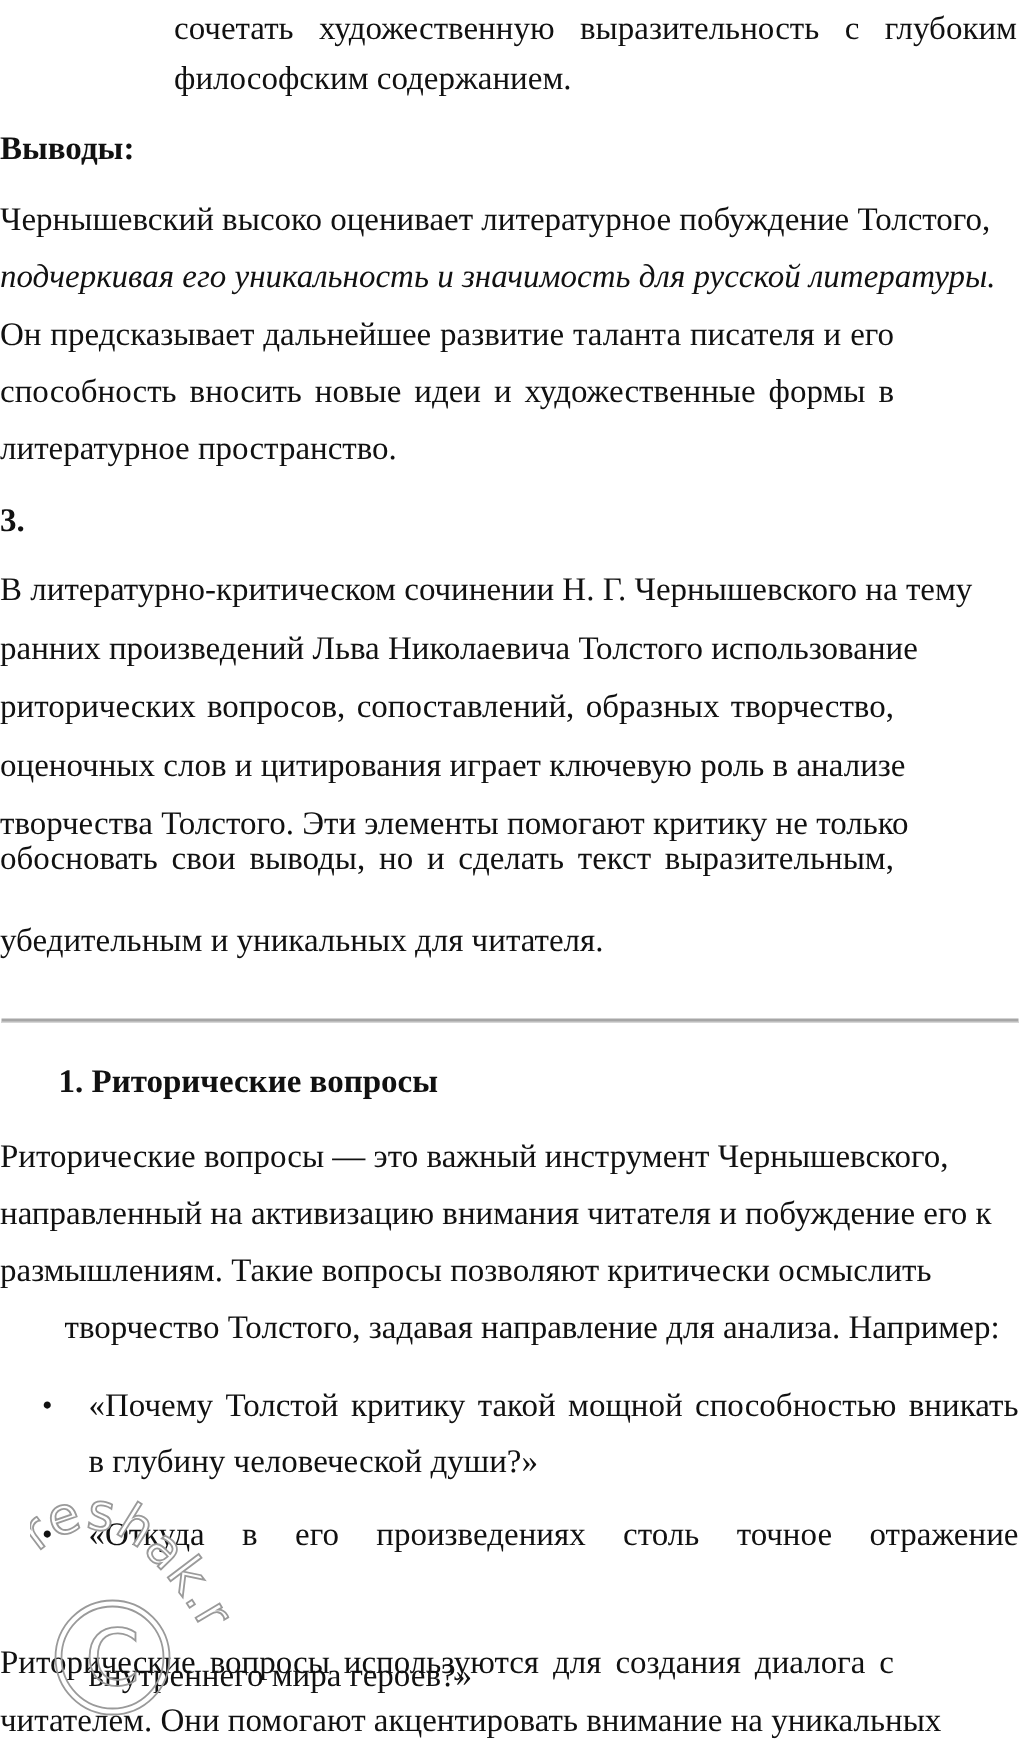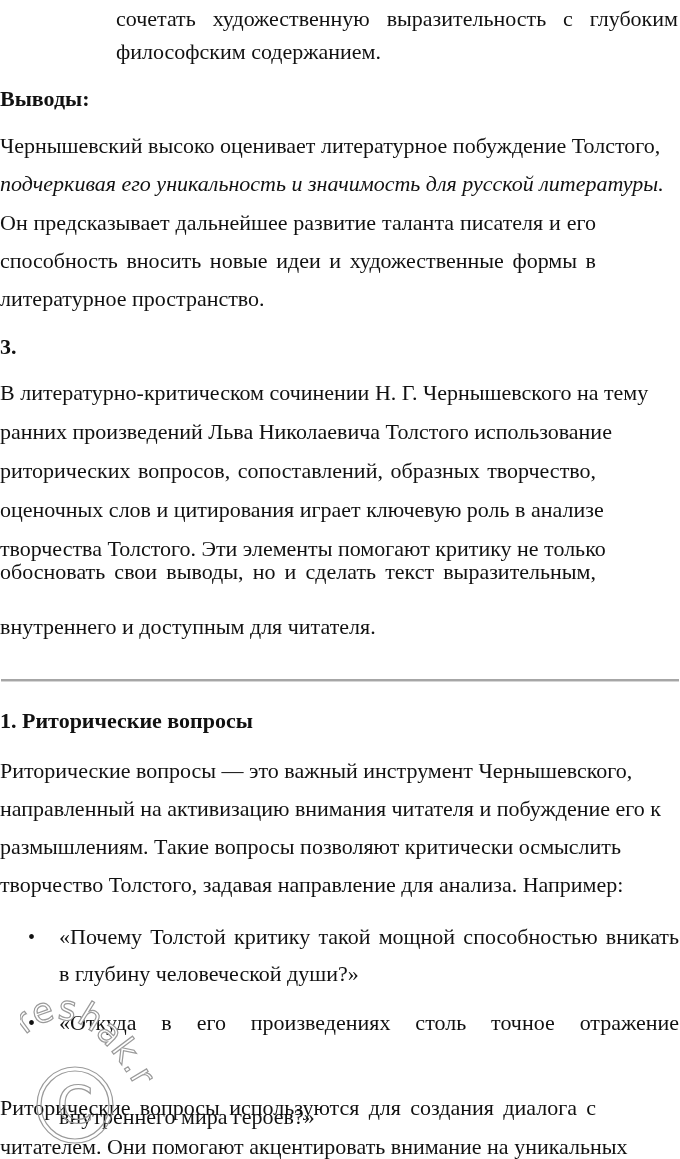--- a/index.html
+++ b/index.html
@@ -90,29 +90,29 @@
   <div class="line justify" style="top:246px;">способность вносить новые идеи и художественные формы в</div>
   <div class="line" style="top:284px;">литературное пространство.</div>
 
   <div class="line bold" style="top:332px;">3.</div>
   <div class="line justify" style="top:378px;">В литературно-критическом сочинении Н. Г. Чернышевского на тему</div>
   <div class="line justify" style="top:417px;">ранних произведений Льва Николаевича Толстого использование</div>
   <div class="line justify" style="top:456px;">риторических вопросов, сопоставлений, образных творчество,</div>
   <div class="line justify" style="top:495px;">оценочных слов и цитирования играет ключевую роль в анализе</div>
   <div class="line justify" style="top:534px;">творчества Толстого. Эти элементы помогают критику не только</div>
   <div class="line justify" style="top:557px;">обосновать свои выводы, но и сделать текст выразительным,</div>
-  <div class="line" style="top:612px;">внутреннего и доступным для читателя.</div>
+  <div class="line" style="top:612px;">убедительным и уникальных для читателя.</div>
 
   <div class="hr"></div>
 
-  <div class="line heading" style="top:706px;">1. Риторические вопросы</div>
+  <div class="line heading" style="top:706px;padding-left:39px;">1. Риторические вопросы</div>
   <div class="line justify" style="top:756px;">Риторические вопросы — это важный инструмент Чернышевского,</div>
   <div class="line justify" style="top:794px;">направленный на активизацию внимания читателя и побуждение его к</div>
   <div class="line justify" style="top:832px;">размышлениям. Такие вопросы позволяют критически осмыслить</div>
-  <div class="line" style="top:870px;">творчество Толстого, задавая направление для анализа. Например:</div>
+  <div class="line" style="top:870px;padding-left:43px;">творчество Толстого, задавая направление для анализа. Например:</div>
 
   <div class="bullet" style="top:922px;">•</div>
   <div class="line justify indent-bullet" style="top:922px;">«Почему Толстой критику такой мощной способностью вникать</div>
   <div class="line indent-bullet" style="top:959px;">в глубину человеческой души?»</div>
 
   <div class="bullet" style="top:1008px;">•</div>
   <div class="line justify indent-bullet" style="top:1008px;">«Откуда в его произведениях столь точное отражение</div>
   <div class="line indent-bullet" style="top:1102px;">внутреннего мира героев?»</div>
 
   <div class="line justify" style="top:1093px;">Риторические вопросы используются для создания диалога с</div>

